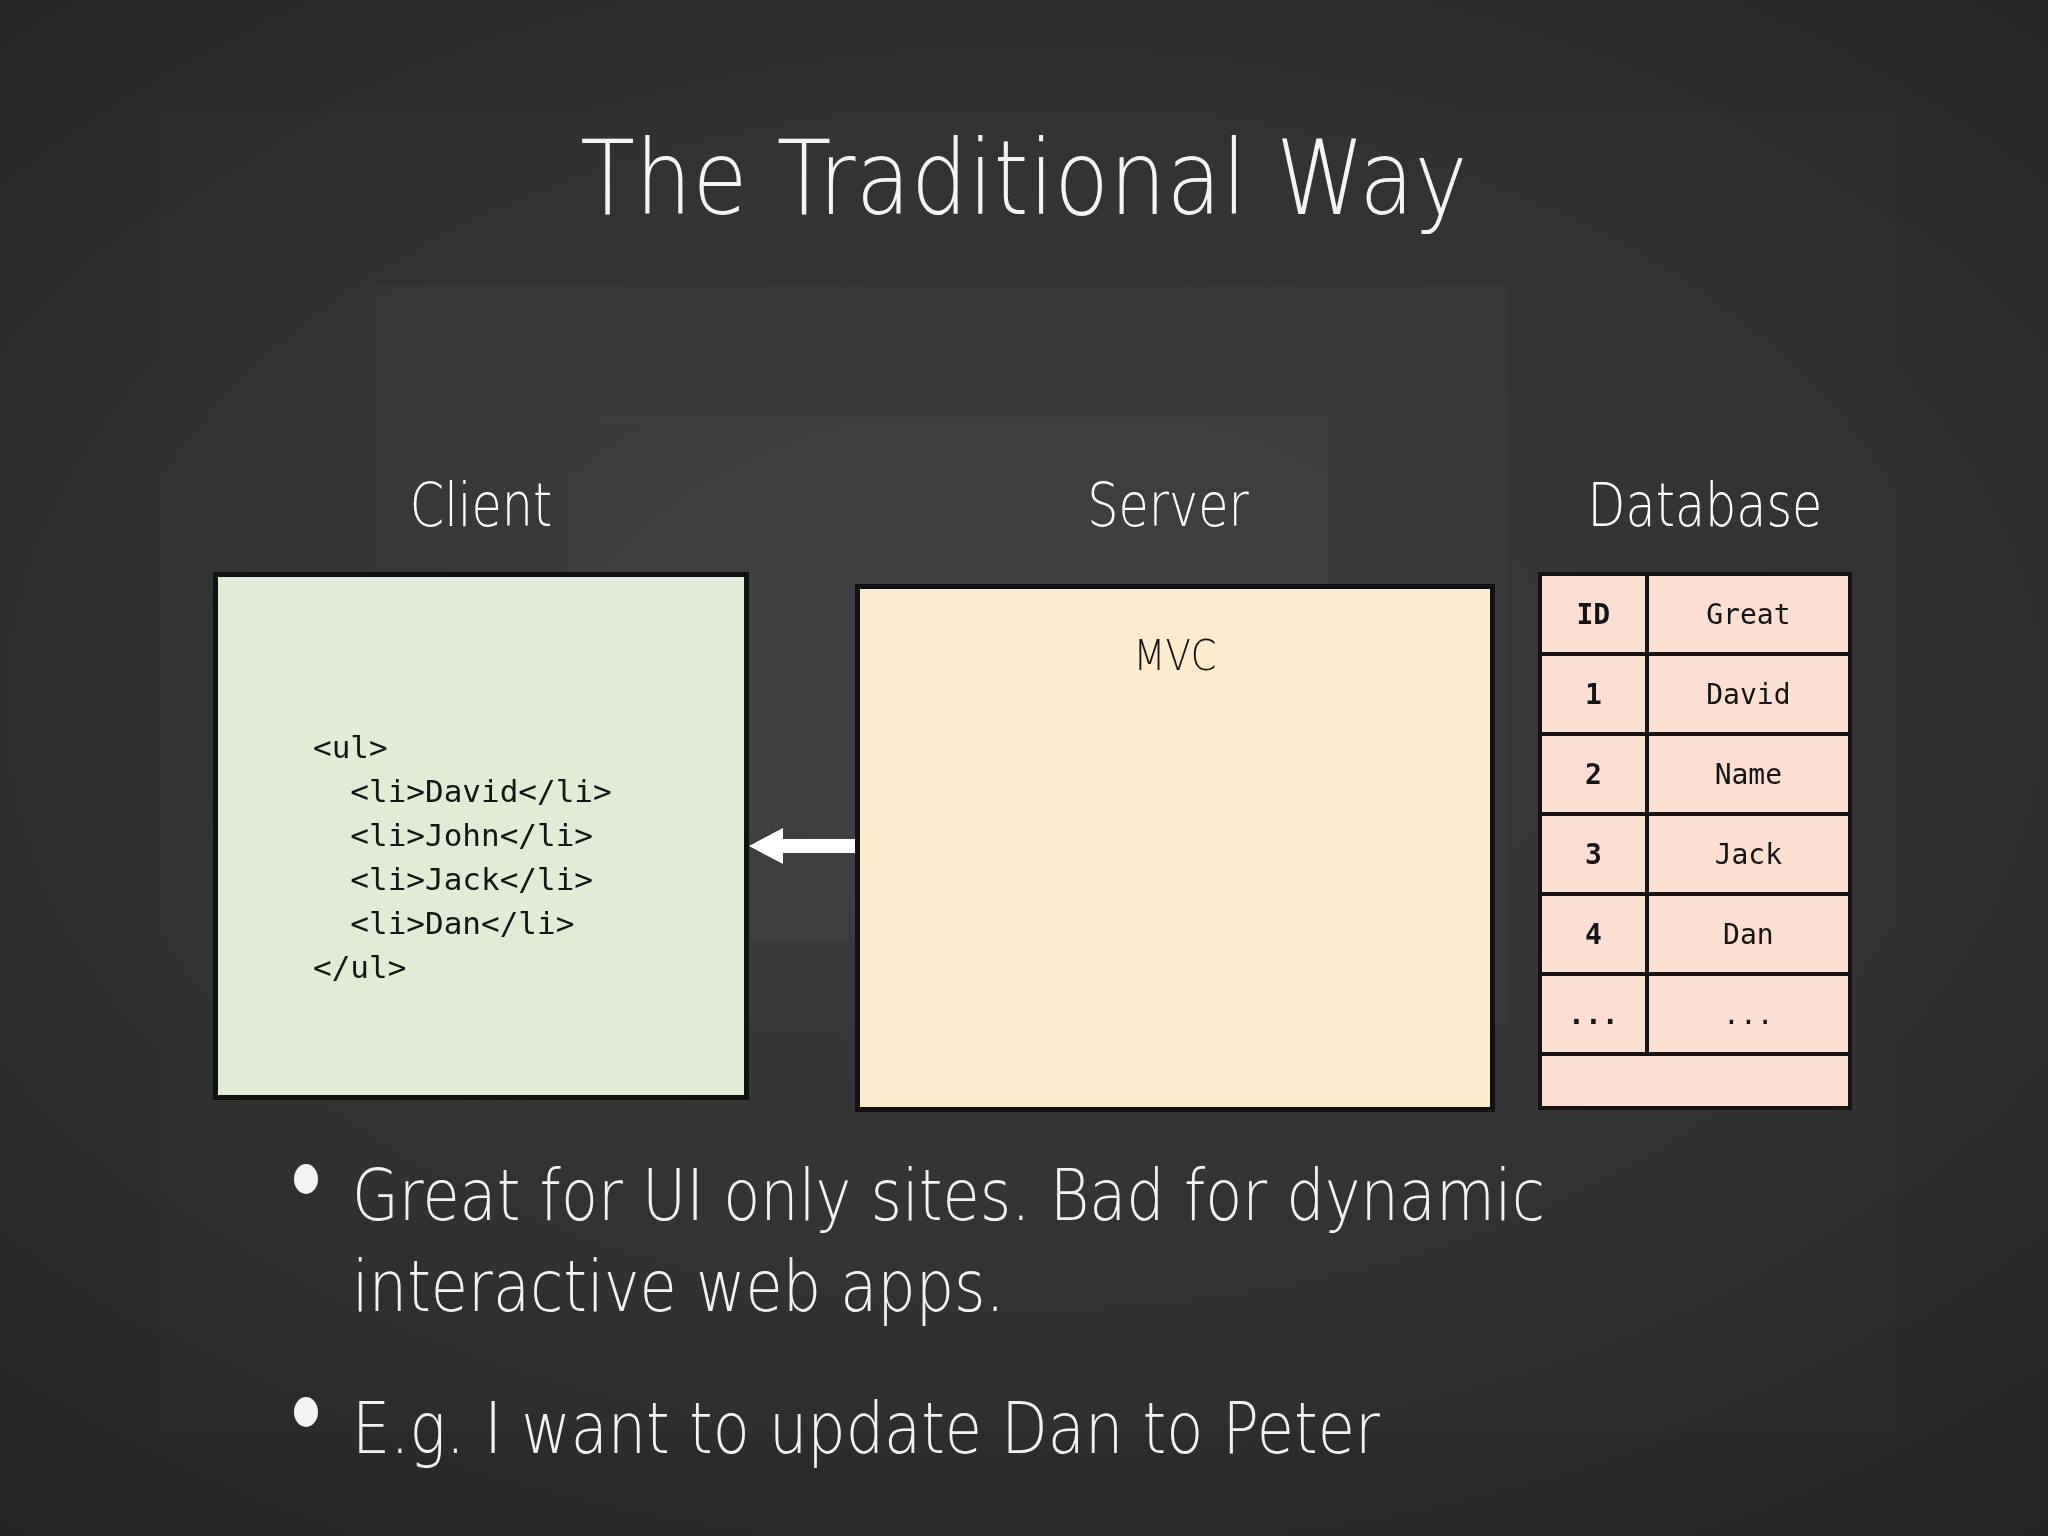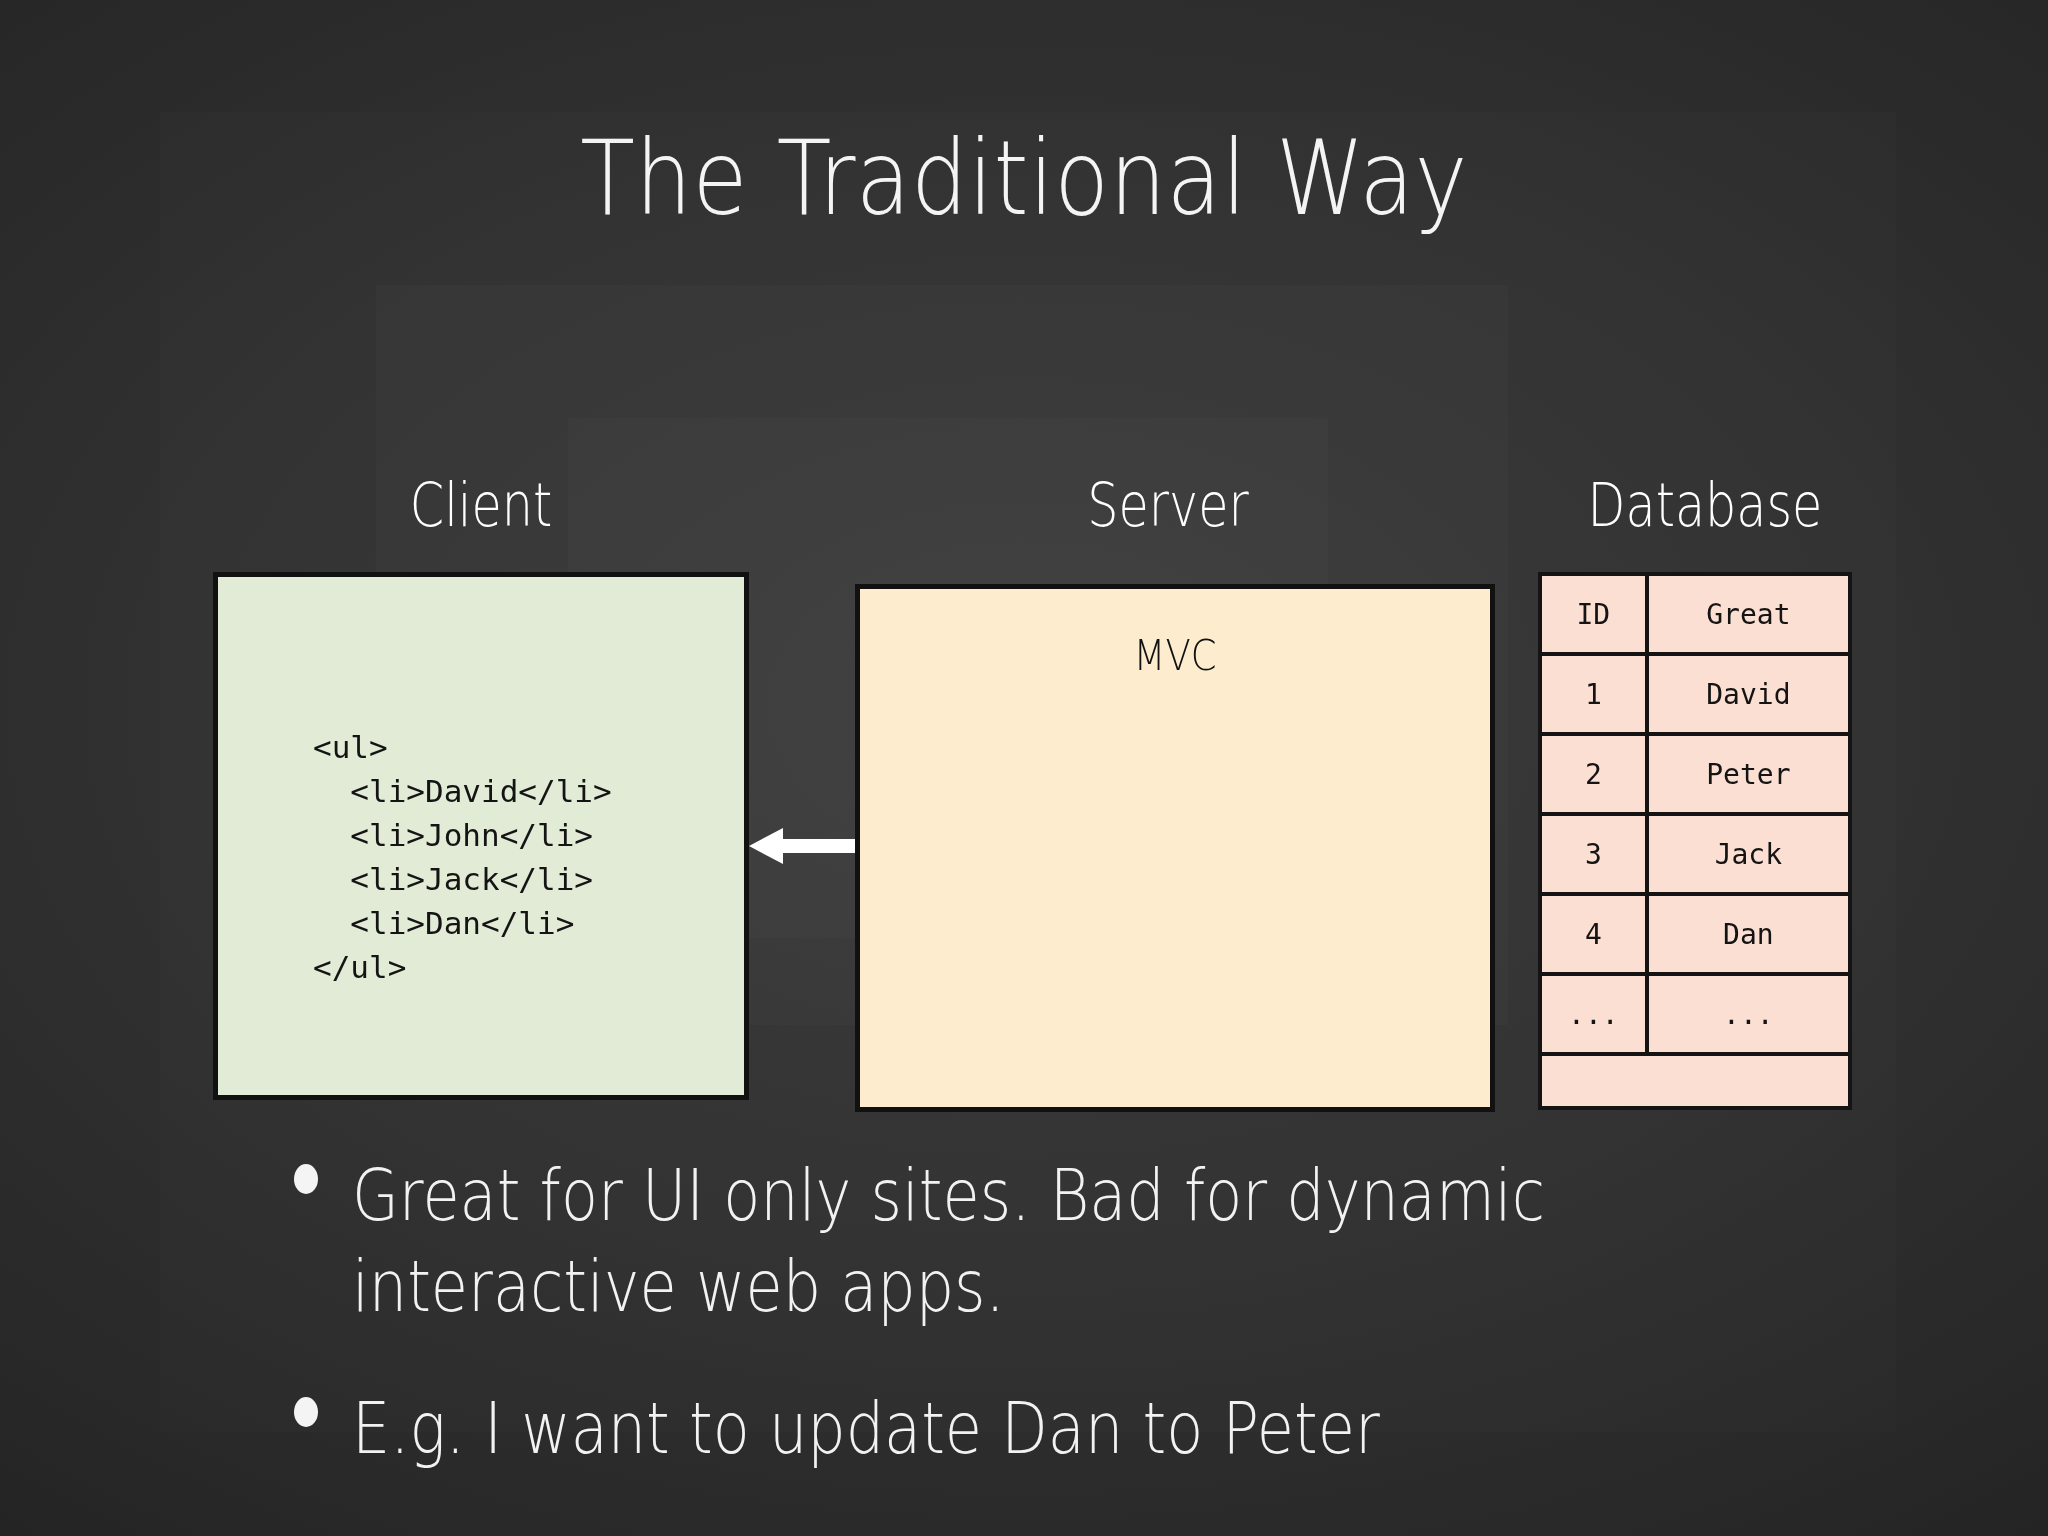--- a/index.html
+++ b/index.html
@@ -135,21 +135,21 @@
   }
   #db-table td {
     border: 4px solid #141414;
     background: #fbdfd2;
     color: #141414;
     font-size: 28px;
     text-align: center;
     height: 80px;
     padding: 0;
   }
-  #db-table td.c-id   { width: 108px; }
+  #db-table td.c-id   { width: 108px; font-weight: bold; }
   #db-table td.c-name { width: 206px; }
   #db-table tr.blank td {
     height: 54px;
     border-left: 4px solid #141414;
     border-right: 4px solid #141414;
     border-top: 4px solid #141414;
     border-bottom: 4px solid #141414;
   }
 
   
@@ -219,21 +219,21 @@
         <tr>
           <td class="c-id">ID</td>
           <td class="c-name">Great</td>
         </tr>
         <tr>
           <td class="c-id">1</td>
           <td class="c-name">David</td>
         </tr>
         <tr>
           <td class="c-id">2</td>
-          <td class="c-name">Peter</td>
+          <td class="c-name">Name</td>
         </tr>
         <tr>
           <td class="c-id">3</td>
           <td class="c-name">Jack</td>
         </tr>
         <tr>
           <td class="c-id">4</td>
           <td class="c-name">Dan</td>
         </tr>
         <tr>

